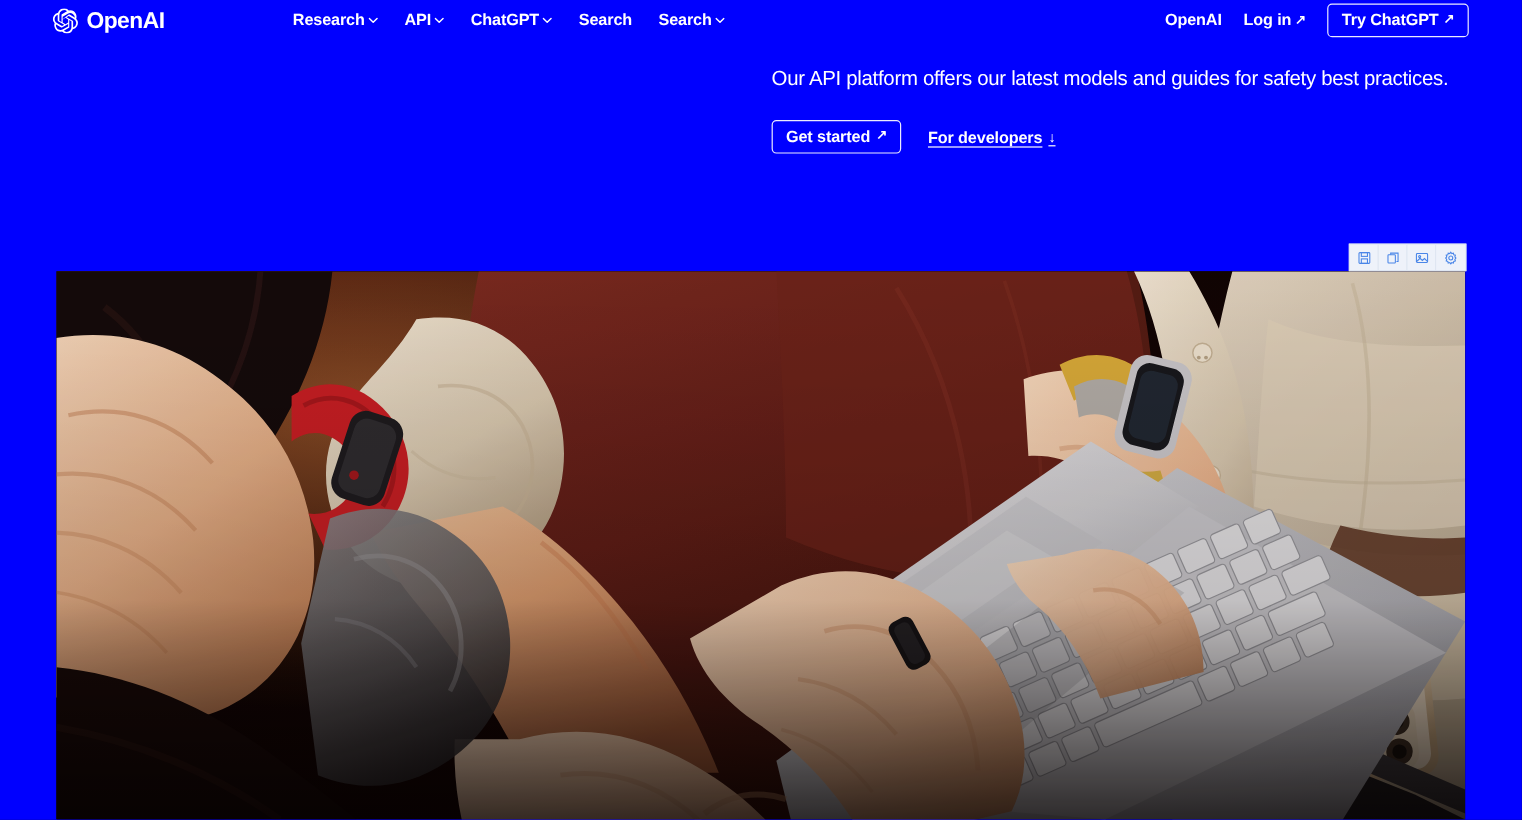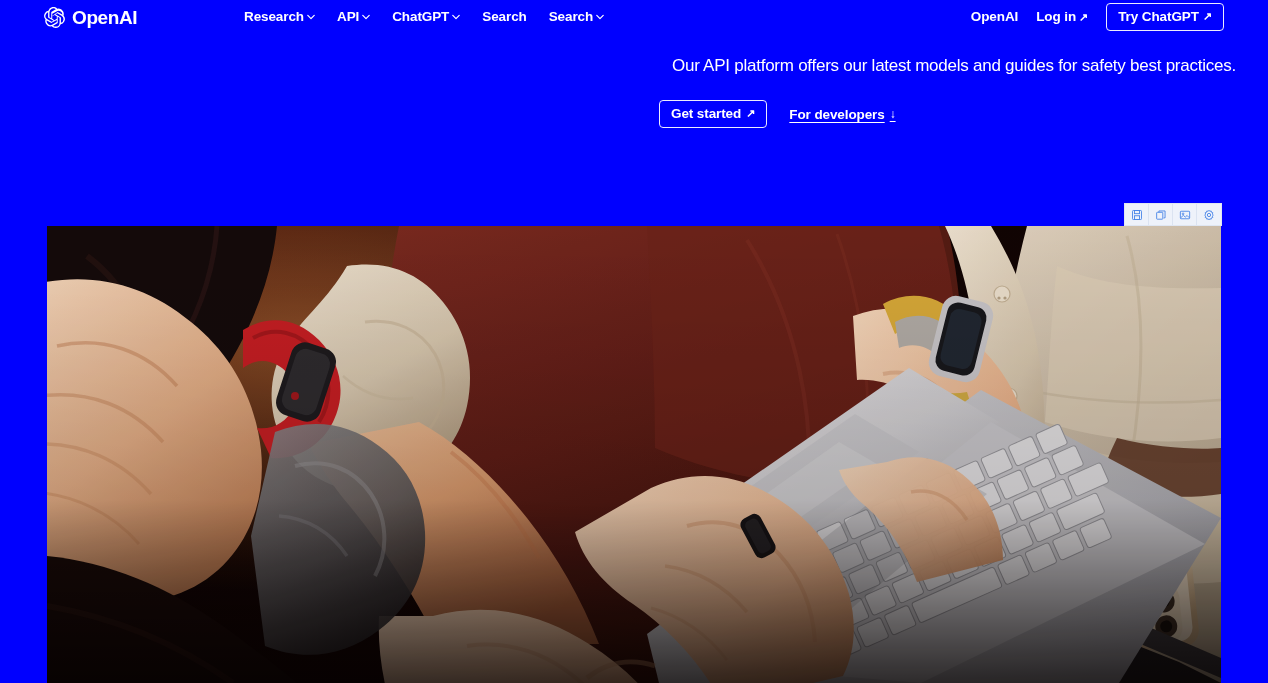--- a/index.html
+++ b/index.html
@@ -63,23 +63,23 @@
   .hero { position:absolute; top:44px; left:0; width:1268px; height:160px; }
   .hero-title {
     position:absolute; left:44px; top:6px; width:590px;
     color:#ffffff;
     font-size:57px; line-height:55px;
     font-weight:400; letter-spacing:-1.9px;
   }
   .hero-right { position:absolute; left:643px; top:10px; width:580px; }
   .hero-sub {
     color:#ffffff; font-size:17px; line-height:24px;
-    font-weight:400; letter-spacing:-0.25px; width:570px;margin-left:29px;
-  }
-  .hero-actions { margin-top:22px; display:flex; align-items:center; gap:22px;margin-left:16px; }
+    font-weight:400; letter-spacing:-0.25px; width:570px;
+  }
+  .hero-actions { margin-top:22px; display:flex; align-items:center; gap:22px; }
   .btn-ghost {
     border:1px solid rgba(255,255,255,0.92);
     border-radius:4px;
     padding:5px 11px 6px 11px;
     color:#ffffff; background:transparent;
     font-size:13.5px; font-weight:700; letter-spacing:-0.1px;
     cursor:pointer; white-space:nowrap;
     display:inline-flex; align-items:center; gap:5px;
     font-family:"Liberation Sans", sans-serif;
     line-height:15px;

